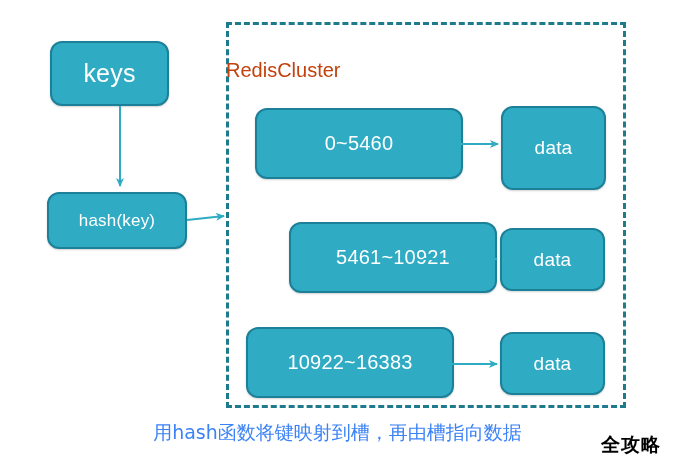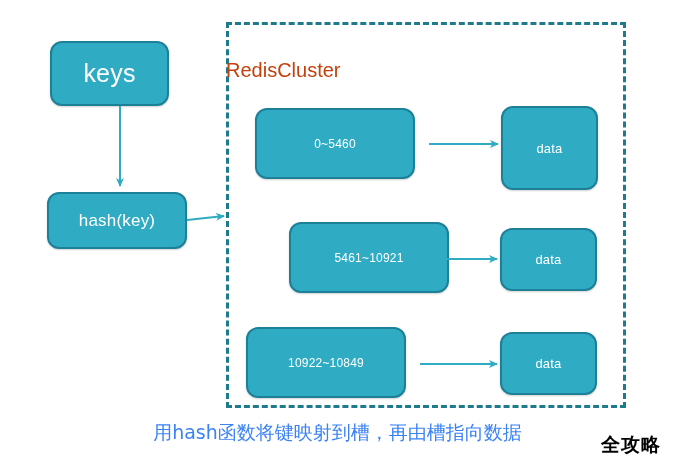--- a/index.html
+++ b/index.html
@@ -31,26 +31,26 @@
     justify-content: center;
     text-align: center;
     font-weight: 400;
     letter-spacing: 0.2px;
     box-shadow: 0 1px 2px rgba(0,0,0,0.18);
   }
 
   .node-keys      { left: 50px;  top: 41px;  width: 119px; height: 65px;  font-size: 25px; }
   .node-hash      { left: 47px;  top: 192px; width: 140px; height: 57px;  font-size: 17px; }
 
-  .node-slot      { width: 160px; height: 71px; font-size: 12px; }
+  .node-slot      { width: 208px; height: 71px; font-size: 20px; }
   .slot-1 { left: 255px; top: 108px; }
   .slot-2 { left: 250px; top: 222px; margin-left: 39px; }
   .slot-3 { left: 246px; top: 327px; }
 
-  .node-data      { width: 97px; height: 64px; font-size: 13px; }
+  .node-data      { width: 105px; height: 64px; font-size: 19px; }
   .data-1 { left: 501px; top: 106px; height: 84px; }
   .data-2 { left: 500px; top: 228px; height: 63px; }
   .data-3 { left: 500px; top: 332px; height: 63px; }
 
   
   .cluster-box {
     position: absolute;
     left: 226px;
     top: 22px;
     width: 400px;
@@ -110,21 +110,21 @@
 
   <div class="cluster-box"></div>
   <div class="cluster-title">RedisCluster</div>
 
   <div class="node node-keys">keys</div>
 
   <div class="node node-hash">hash(key)</div>
 
   <div class="node node-slot slot-1">0~5460</div>
   <div class="node node-slot slot-2">5461~10921</div>
-  <div class="node node-slot slot-3">10922~10849</div>
+  <div class="node node-slot slot-3">10922~16383</div>
 
   <div class="node node-data data-1">data</div>
   <div class="node node-data data-2">data</div>
   <div class="node node-data data-3">data</div>
 
   <svg id="arrows" viewBox="0 0 675 466" xmlns="http://www.w3.org/2000/svg">
     <defs>
       <marker id="ah" markerWidth="9" markerHeight="8" refX="8" refY="4" orient="auto" markerUnits="userSpaceOnUse">
         <path d="M0,0 L9,4 L0,8 L2.4,4 Z" fill="#2fabc4"></path>
       </marker>

